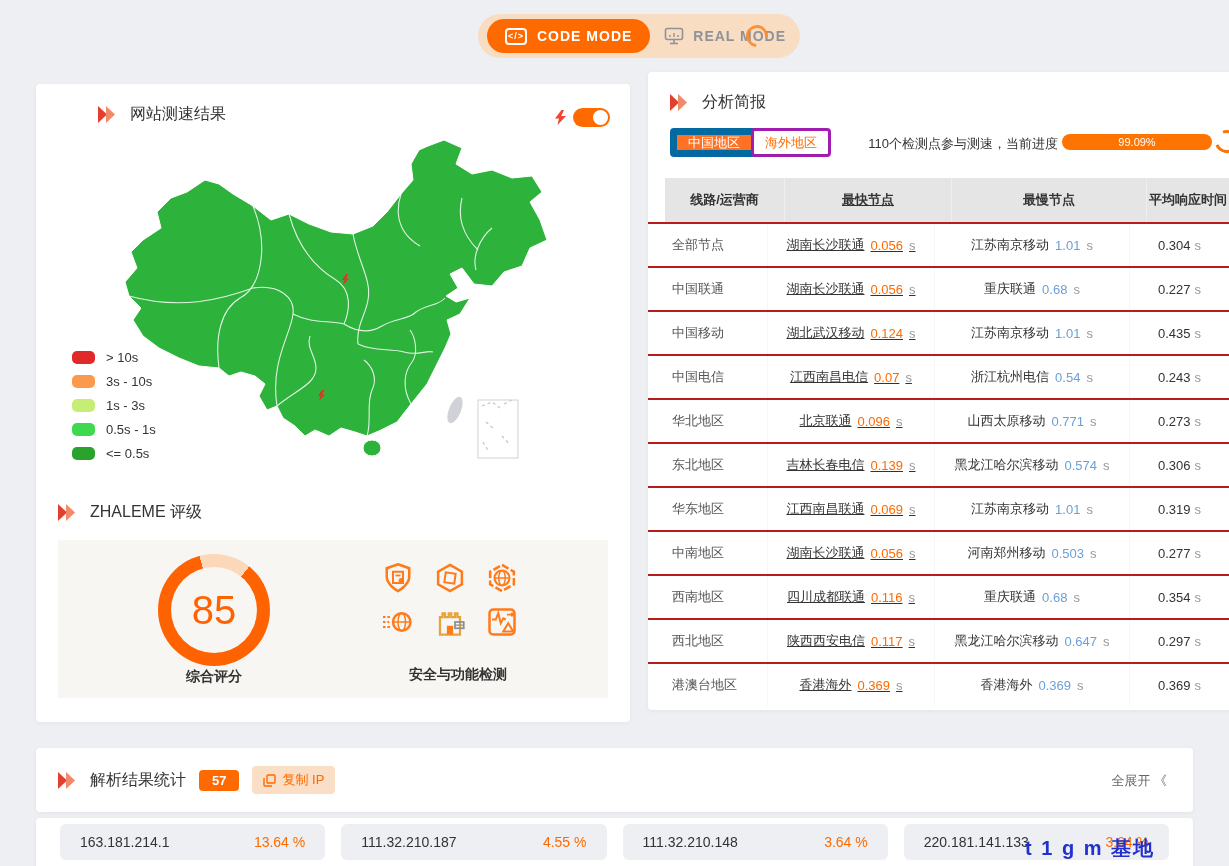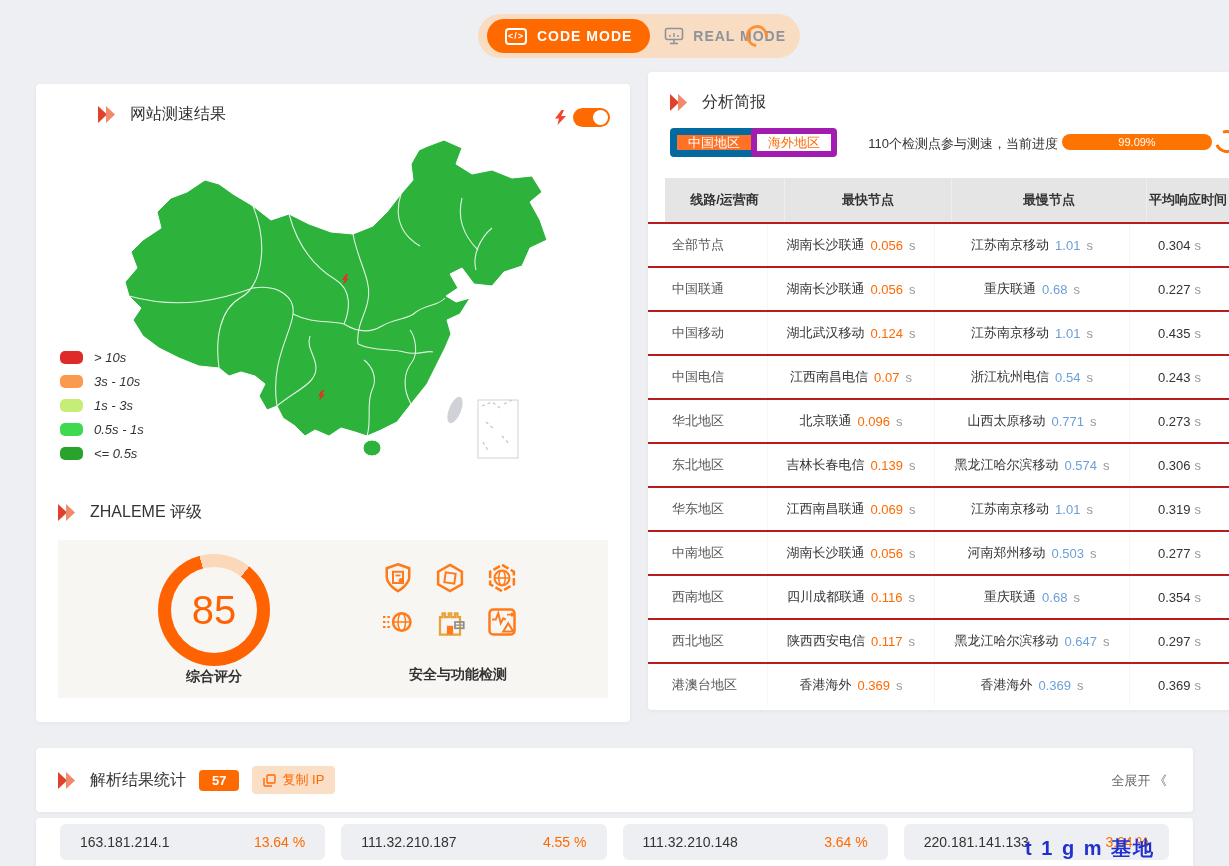--- a/index.html
+++ b/index.html
@@ -32,21 +32,21 @@
   .chev { width:19px; height:17px; flex:0 0 auto; }
 
   
   .speed-panel { left:36px; top:84px; width:594px; height:638px; }
   .sp-head { position:absolute; left:22px; top:20px;margin-left:40px; }
   .sp-tools { position:absolute; right:20px; top:24px; display:flex; align-items:center; gap:7px; }
   .switch { width:37px; height:19px; border-radius:10px; background:#ff6a00; position:relative; cursor:pointer; }
   .switch::after { content:""; position:absolute; right:2px; top:2px; width:15px; height:15px;
     background:#fff; border-radius:50%; }
   .map-svg { position:absolute; left:84px; top:54px; }
-  .legend { position:absolute; left:24px; top:261px;font-style:italic; }
+  .legend { position:absolute; left:36px; top:261px; }
   .legend-item { display:flex; align-items:center; gap:11px; height:24px; }
   .legend-swatch { width:23px; height:13px; border-radius:5px; }
   .legend-label { font-size:13px; color:#333; }
   .z-head { position:absolute; left:22px; top:418px; }
   .rate-box { position:absolute; left:22px; top:456px; width:550px; height:158px; background:#f8f6f2; }
   .gauge { position:absolute; left:100px; top:14px; width:112px; height:112px; border-radius:50%;
     background:conic-gradient(from -15deg, #fcd8ba 0 15%, #ff6200 15% 100%); }
   .gauge-inner { position:absolute; inset:13px; background:#f8f6f2; border-radius:50%;
     display:flex; align-items:center; justify-content:center; }
   .gauge-score { font-size:40px; color:#ff6200; }
@@ -57,41 +57,41 @@
     justify-items:center; align-items:center; }
   .sec-label { position:absolute; left:300px; top:126px; width:200px; text-align:center;
     font-size:14px; font-weight:bold; color:#333; }
 
   
   .an-panel { left:648px; top:72px; width:676px; height:638px; border-top-right-radius:0;padding-left:11px; }
   .an-head { position:absolute; left:22px; top:20px; }
   .tab { position:absolute; top:56px; height:29px; padding:0 11px; font-size:13px;
     border-radius:4px; display:flex; align-items:center; cursor:pointer; }
   .tab-active { left:22px; background:#ff7226; color:#fff; border:7px solid #0369a1; }
-  .tab-idle { left:103px; background:#fff; color:#ff6a00; border:6px solid #a21caf; }
+  .tab-idle { left:103px; background:#fff; color:#ff6a00; border:3px solid #a21caf; }
   .prog-text { position:absolute; left:178px; top:63px; width:232px; text-align:right;
     font-size:13px; color:#333; }
   .prog-bar { position:absolute; left:414px; top:62px; width:150px; height:16px;
     background:#ff7300; border-radius:8px; display:flex; align-items:center; justify-content:center; }
   .prog-val { color:#fff; font-size:11px; }
   .spinner { position:absolute; left:567px; top:58px; width:23px; height:23px;
     border:3px solid #ff7300; border-left-color:transparent; border-radius:50%;
     transform:rotate(25deg); }
   .rtable { position:absolute; left:0; top:106px; width:581px; }
   .t-row { display:flex; height:44px; align-items:stretch; }
   .t-row > div { display:flex; align-items:center; }
   .t-head { background:#e5e5e5; font-weight:bold; font-size:13px;margin-left:17px; }
   .t-head > div { border-right:1px solid #edeff2; justify-content:center; }
   .t-head > div:last-child { border-right:none; }
   .t-body .t-row { border-top:2px solid #b91c1c; font-size:13px; }
   .t-body .t-row > div { border-right:1px solid #f6f7f9; }
   .t-body .t-row > div:last-child { border-right:none; }
   .c1 { width:120px; padding-left:24px; color:#555; }
   .t-head .c1 { padding-left:0; color:#333; }
-  .c2 { width:167px; justify-content:center; gap:6px; }
+  .c2 { width:167px; justify-content:center; gap:6px;text-decoration:underline; }
   .c3 { width:195px; justify-content:center; gap:6px; }
   .c4 { flex:1; justify-content:center; gap:4px; }
   .fast { color:#ff6a00; }
   .slow { color:#6b9fd8; }
   .unit { color:#999; }
   .node { color:#333; }
 
   
   .dns-head-panel { left:36px; top:748px; width:1157px; height:64px; }
   .dns-head-inner { position:absolute; left:22px; top:0; height:64px; display:flex; align-items:center; gap:13px; }

